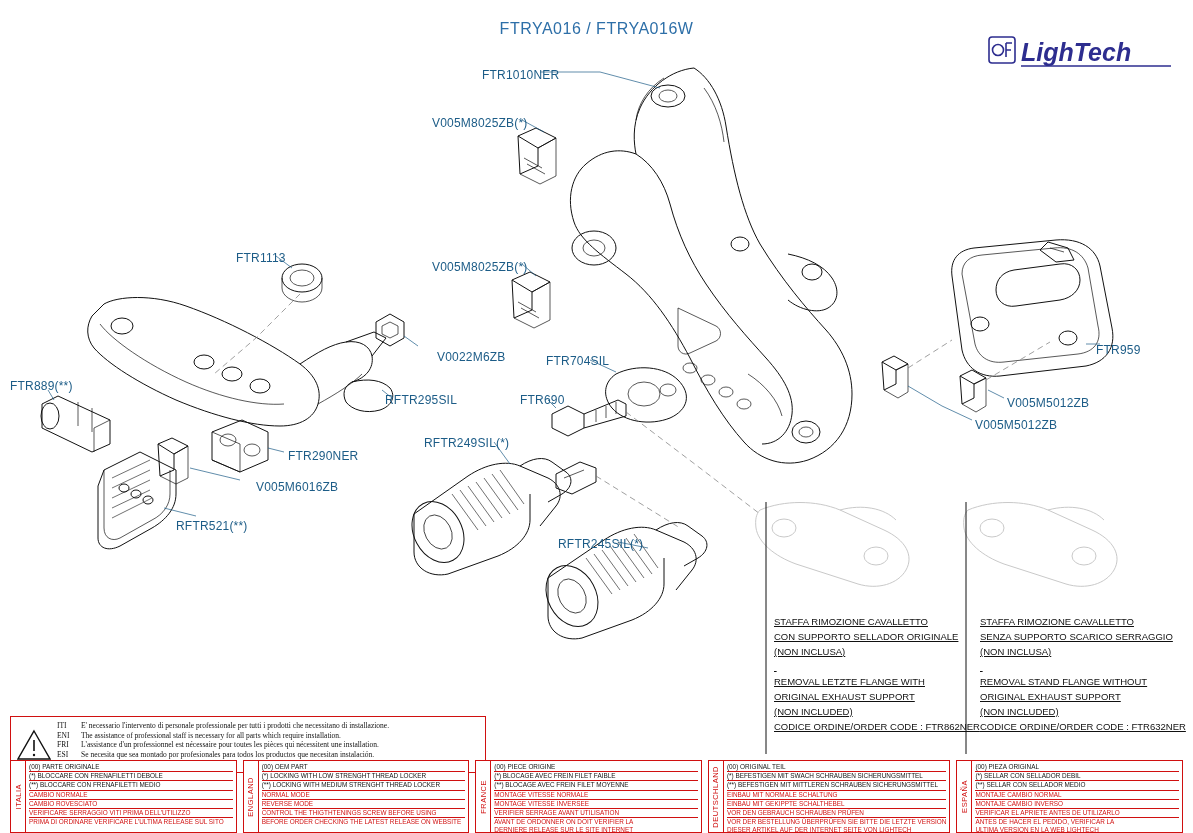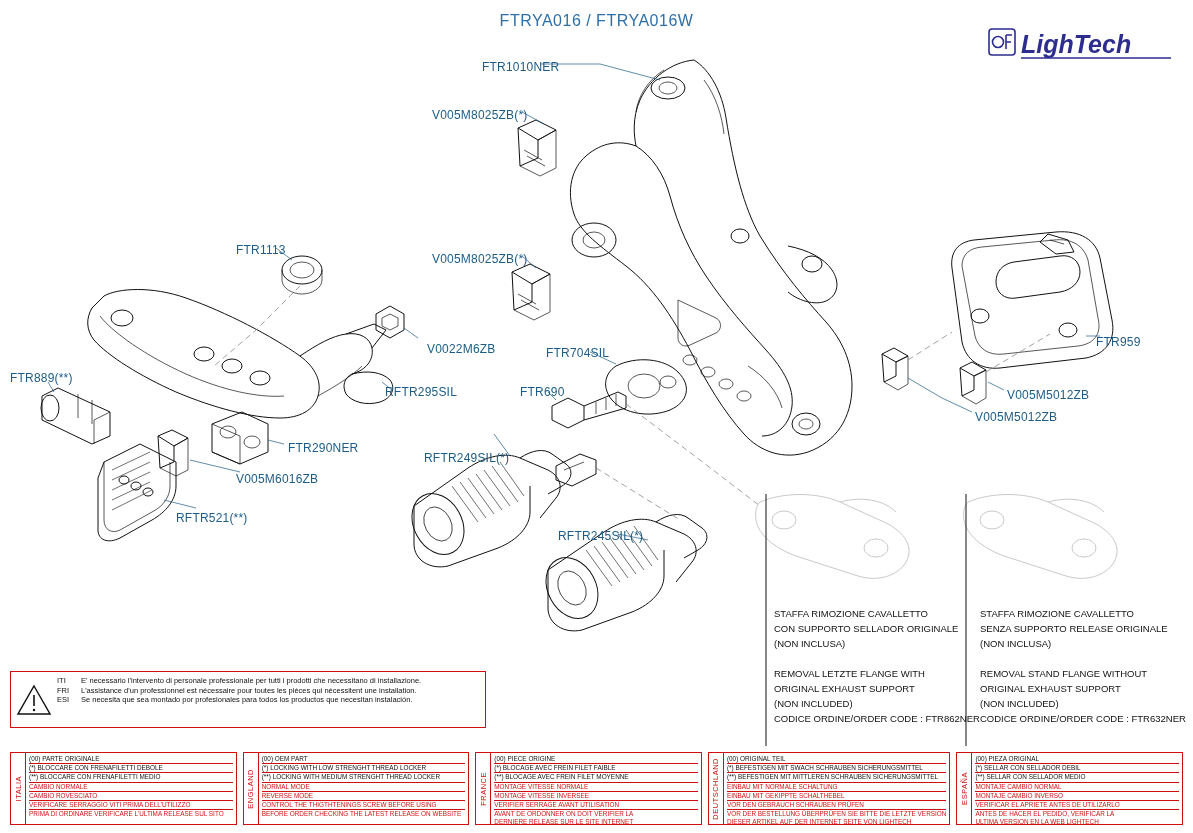--- a/index.html
+++ b/index.html
@@ -4,21 +4,21 @@
 <style>
   html,body{margin:0;padding:0;}
   body{
     width:1193px;height:833px;
     background:#ffffff;
     font-family:"Liberation Sans", sans-serif;
     position:relative;
     overflow:hidden;
     color:#111;
   }
-  .page{position:absolute;inset:0;}
+  .page{position:absolute;inset:0;margin-top:8px;}
 
   
   .title{
     position:absolute;top:12px;left:0;width:1193px;text-align:center;
     font-size:16px;letter-spacing:.5px;color:#2d6fa8;
   }
   .logo{position:absolute;top:23px;right:18px;width:190px;height:48px;}
   .logo svg{display:block;}
 
   
@@ -26,22 +26,22 @@
   .canvas svg{display:block;}
 
   
   .lbl{
     position:absolute;font-size:12px;color:#1c5c87;white-space:nowrap;
     letter-spacing:.2px;
   }
 
   
   .notebox{
-    position:absolute;left:10px;top:671px;width:476px;height:57px;
-    border:1px solid #d01010;box-sizing:border-box;background:#fff;
+    position:absolute;left:10px;top:708px;width:476px;height:57px;
+    border:1px solid #d01010;box-sizing:border-box;background:#fff;font-family:Liberation Serif, serif;
   }
   .notebox .warn{
     position:absolute;left:6px;top:12px;width:34px;height:32px;
   }
   .notebox .lines{
     position:absolute;left:46px;top:4px;right:4px;
     font-size:7.5px;line-height:9.6px;color:#111;
   }
   .notebox .lines .cc{display:inline-block;width:24px;color:#111;}
 
@@ -65,21 +65,21 @@
   .lang .body{flex:1;padding:2px 3px 0 3px;}
   .lang .row{
     font-size:6.4px;line-height:8.2px;color:#d01010;white-space:nowrap;
     border-bottom:1px solid #d01010;
   }
   .lang .row:last-child{border-bottom:none;}
   .lang .row.k{color:#111;}
 
   
   .rtext{
-    position:absolute;font-size:9.5px;line-height:15px;color:#111;white-space:nowrap;
+    position:absolute;font-size:9.5px;line-height:15px;color:#111;white-space:nowrap;text-decoration:underline;
   }
 </style>
 </head>
 <body>
 
 <div class="page">
 
   <div class="title">FTRYA016 / FTRYA016W</div>
 
   <div class="logo">
@@ -362,66 +362,67 @@
 
     <path class="ln" d="M766 494 L766 746"></path>
     <path class="ln" d="M966 494 L966 746"></path>
   </svg>
   </div>
 
   <div class="lbl" style="left:482px;top:60px">FTR1010NER</div>
   <div class="lbl" style="left:432px;top:108px">V005M8025ZB(*)</div>
   <div class="lbl" style="left:432px;top:252px">V005M8025ZB(*)</div>
   <div class="lbl" style="left:236px;top:243px">FTR1113</div>
-  <div class="lbl" style="left:427px;top:342px">V0022M6ZB</div>
+  <div class="lbl" style="left:437px;top:342px">V0022M6ZB</div>
   <div class="lbl" style="left:385px;top:385px">RFTR295SIL</div>
   <div class="lbl" style="left:10px;top:371px">FTR889(**)</div>
   <div class="lbl" style="left:288px;top:441px">FTR290NER</div>
-  <div class="lbl" style="left:236px;top:472px">V005M6016ZB</div>
+  <div class="lbl" style="left:256px;top:472px">V005M6016ZB</div>
   <div class="lbl" style="left:176px;top:511px">RFTR521(**)</div>
   <div class="lbl" style="left:546px;top:346px">FTR704SIL</div>
   <div class="lbl" style="left:520px;top:385px">FTR690</div>
-  <div class="lbl" style="left:424px;top:451px">RFTR249SIL(*)</div>
+  <div class="lbl" style="left:424px;top:428px">RFTR249SIL(*)</div>
   <div class="lbl" style="left:558px;top:529px">RFTR245SIL(*)</div>
   <div class="lbl" style="left:1096px;top:335px">FTR959</div>
   <div class="lbl" style="left:1007px;top:388px">V005M5012ZB</div>
   <div class="lbl" style="left:975px;top:410px">V005M5012ZB</div>
 
   <div class="rtext" style="left:774px;top:606px">
     <div>STAFFA RIMOZIONE CAVALLETTO</div>
     <div>CON SUPPORTO SELLADOR ORIGINALE</div>
     <div>(NON INCLUSA)</div>
     <div style="height:15px">&nbsp;</div>
     <div>REMOVAL LETZTE FLANGE WITH</div>
     <div>ORIGINAL EXHAUST SUPPORT</div>
     <div>(NON INCLUDED)</div>
     <div>CODICE ORDINE/ORDER CODE : FTR862NER</div>
   </div>
 
   <div class="rtext" style="left:980px;top:606px">
     <div>STAFFA RIMOZIONE CAVALLETTO</div>
-    <div>SENZA SUPPORTO RELEASE ORIGINALE</div>
+    <div>SENZA SUPPORTO SCARICO SERRAGGIO</div>
     <div>(NON INCLUSA)</div>
     <div style="height:15px">&nbsp;</div>
     <div>REMOVAL STAND FLANGE WITHOUT</div>
     <div>ORIGINAL EXHAUST SUPPORT</div>
     <div>(NON INCLUDED)</div>
     <div>CODICE ORDINE/ORDER CODE : FTR632NER</div>
   </div>
 
   <div class="notebox">
     <div class="warn">
       <svg width="34" height="32" viewBox="0 0 34 32">
         <path d="M17 2 L33 30 L1 30 Z" fill="none" stroke="#111" stroke-width="1.4"></path>
         <path d="M17 11 L17 22" stroke="#111" stroke-width="1.6"></path>
         <circle cx="17" cy="26" r="1.2" fill="#111"></circle>
       </svg>
     </div>
     <div class="lines">
       <div><span class="cc">ITI</span><span>E' necessario l'intervento di personale professionale per tutti i prodotti che necessitano di installazione.</span></div>
+      <div><span class="cc">ENI</span><span>The assistance of professional staff is necessary for all parts which require installation.</span></div>
       <div><span class="cc">FRI</span><span>L'assistance d'un professionnel est nécessaire pour toutes les pièces qui nécessitent une installation.</span></div>
       <div><span class="cc">ESI</span><span>Se necesita que sea montado por profesionales para todos los productos que necesitan instalación.</span></div>
     </div>
   </div>
 
   <div class="langs">
 
     <div class="lang">
       <div class="side">
           <span>ITALIA</span>

